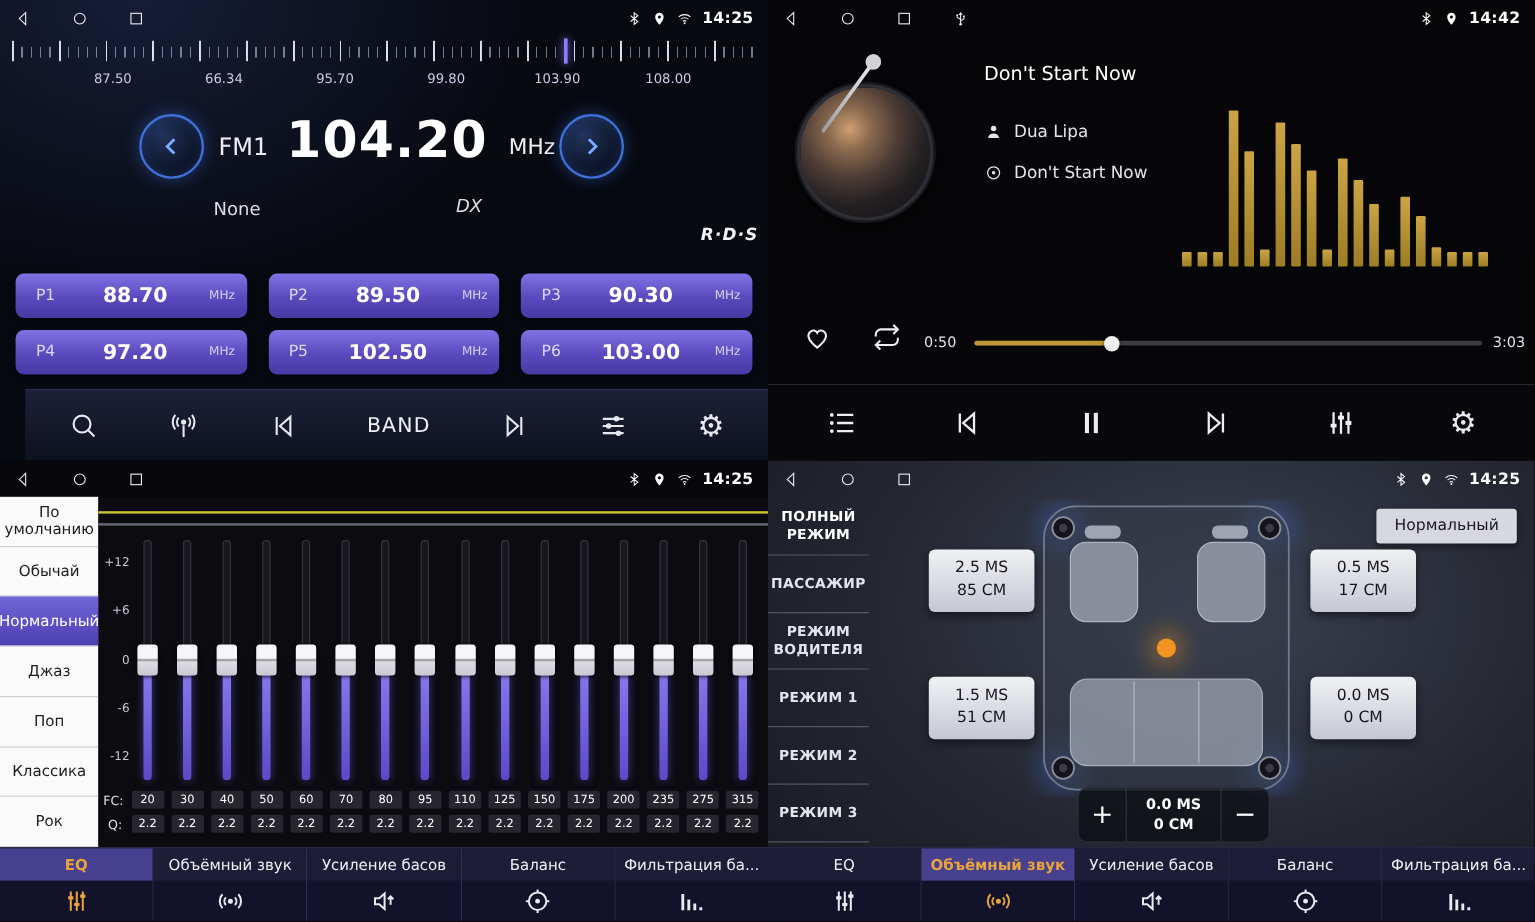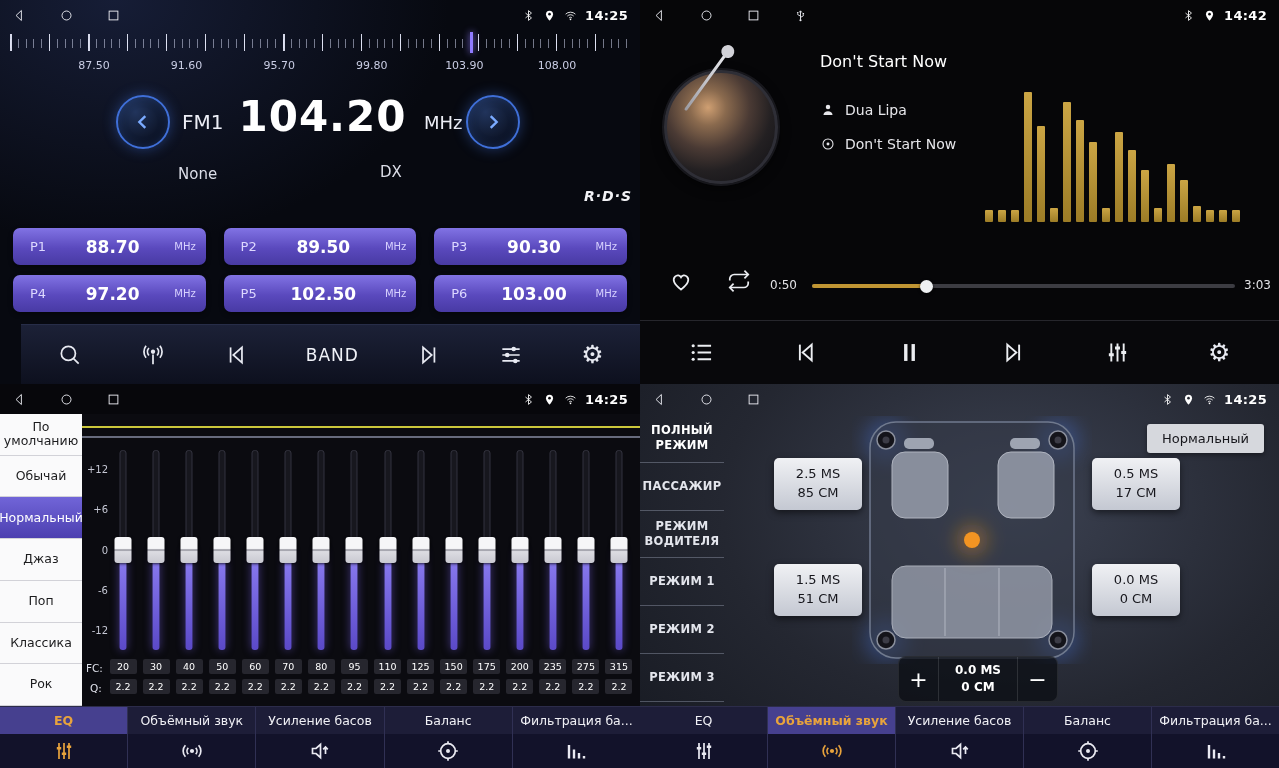--- a/index.html
+++ b/index.html
@@ -33,21 +33,21 @@
   .seek-btn { position:absolute; width:54px; height:54px; border-radius:50%; border:2px solid #3f6fd8; cursor:pointer;
     background:radial-gradient(circle at 35% 30%, #21345c, #0a1020 72%);
     box-shadow:0 0 14px rgba(63,111,216,.45), inset 0 0 10px rgba(63,111,216,.3);
     display:flex; align-items:center; justify-content:center; }
   .seek-btn svg { width:22px; height:22px; fill:none; stroke:#7babff; stroke-width:2.6; }
   .seek-left { left:116px; top:95px; } .seek-right { left:466px; top:95px; }
   .band-label { position:absolute; left:182px; top:110px; font-size:20px; color:#eceef6; }
   .none-label { position:absolute; left:178px; top:165px; font-size:15px; color:#dcdee8; }
   .freq-big { position:absolute; left:225px; top:92px; width:195px; text-align:center; font-size:42px; font-weight:bold; letter-spacing:1px; color:#fff; }
   .mhz-label { position:absolute; left:424px; top:112px; font-size:18px; color:#eceef6; }
-  .dx-label { position:absolute; left:380px; top:163px; font-size:15px; color:#dcdee8; }
+  .dx-label { position:absolute; left:380px; top:163px; font-size:15px; color:#dcdee8;font-style:italic; }
   .rds-badge { position:absolute; left:584px; top:188px; font-size:14px; font-weight:bold; font-style:italic; letter-spacing:1px; color:#f2f2f6; }
 
   .presets { position:absolute; left:13px; right:13px; top:228px; display:grid; grid-template-columns:repeat(3,1fr); gap:10px 18px; }
   .preset-btn { height:37px; border:none; border-radius:7px; cursor:pointer; color:#fff;
     background:linear-gradient(180deg,#8173e4 0%,#5a49bd 55%,#483aa4 100%);
     box-shadow:0 2px 5px rgba(0,0,0,.45); display:flex; align-items:center; padding:0 10px 0 12px;
     font-family:inherit; }
   .p-label { font-size:13px; color:#ddd8ff; width:26px; text-align:center; }
   .p-freq { flex:1; text-align:center; font-size:17px; font-weight:bold; }
   .p-unit { font-size:10px; color:#d8d2ff; }
@@ -183,21 +183,21 @@
       </div>
     </div>
 
     <div class="ruler">
       <div class="ticks-minor"></div>
       <div class="ticks-major"></div>
       <div class="scale-indicator" style="left: 73.4%;"></div>
       <div class="scale-labels">
 
       <span class="scale-label">87.50</span>
-          <span class="scale-label">91.60</span>
+          <span class="scale-label">66.34</span>
           <span class="scale-label">95.70</span>
           <span class="scale-label">99.80</span>
           <span class="scale-label">103.90</span>
           <span class="scale-label">108.00</span>
         </div>
     </div>
 
     <button class="seek-btn seek-left">
       <svg viewBox="0 0 24 24">
           <path d="M14.5 5.5 L8 12 L14.5 18.5"></path>

